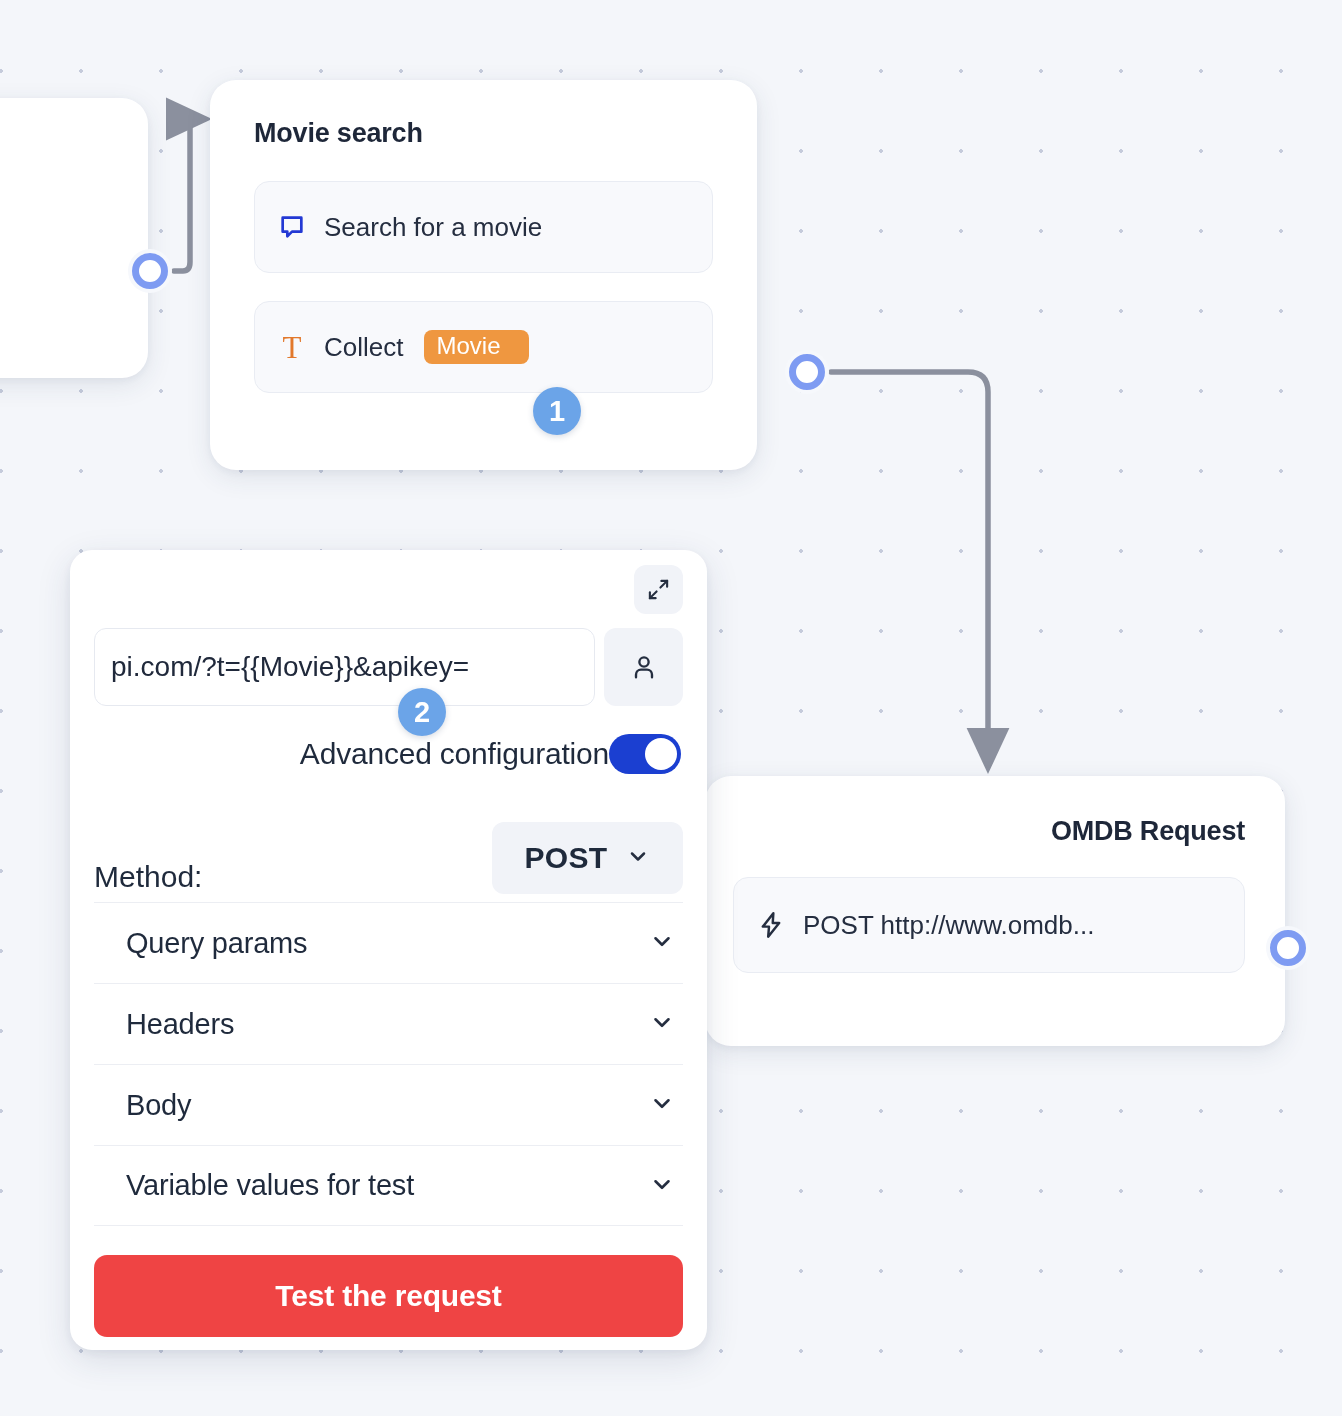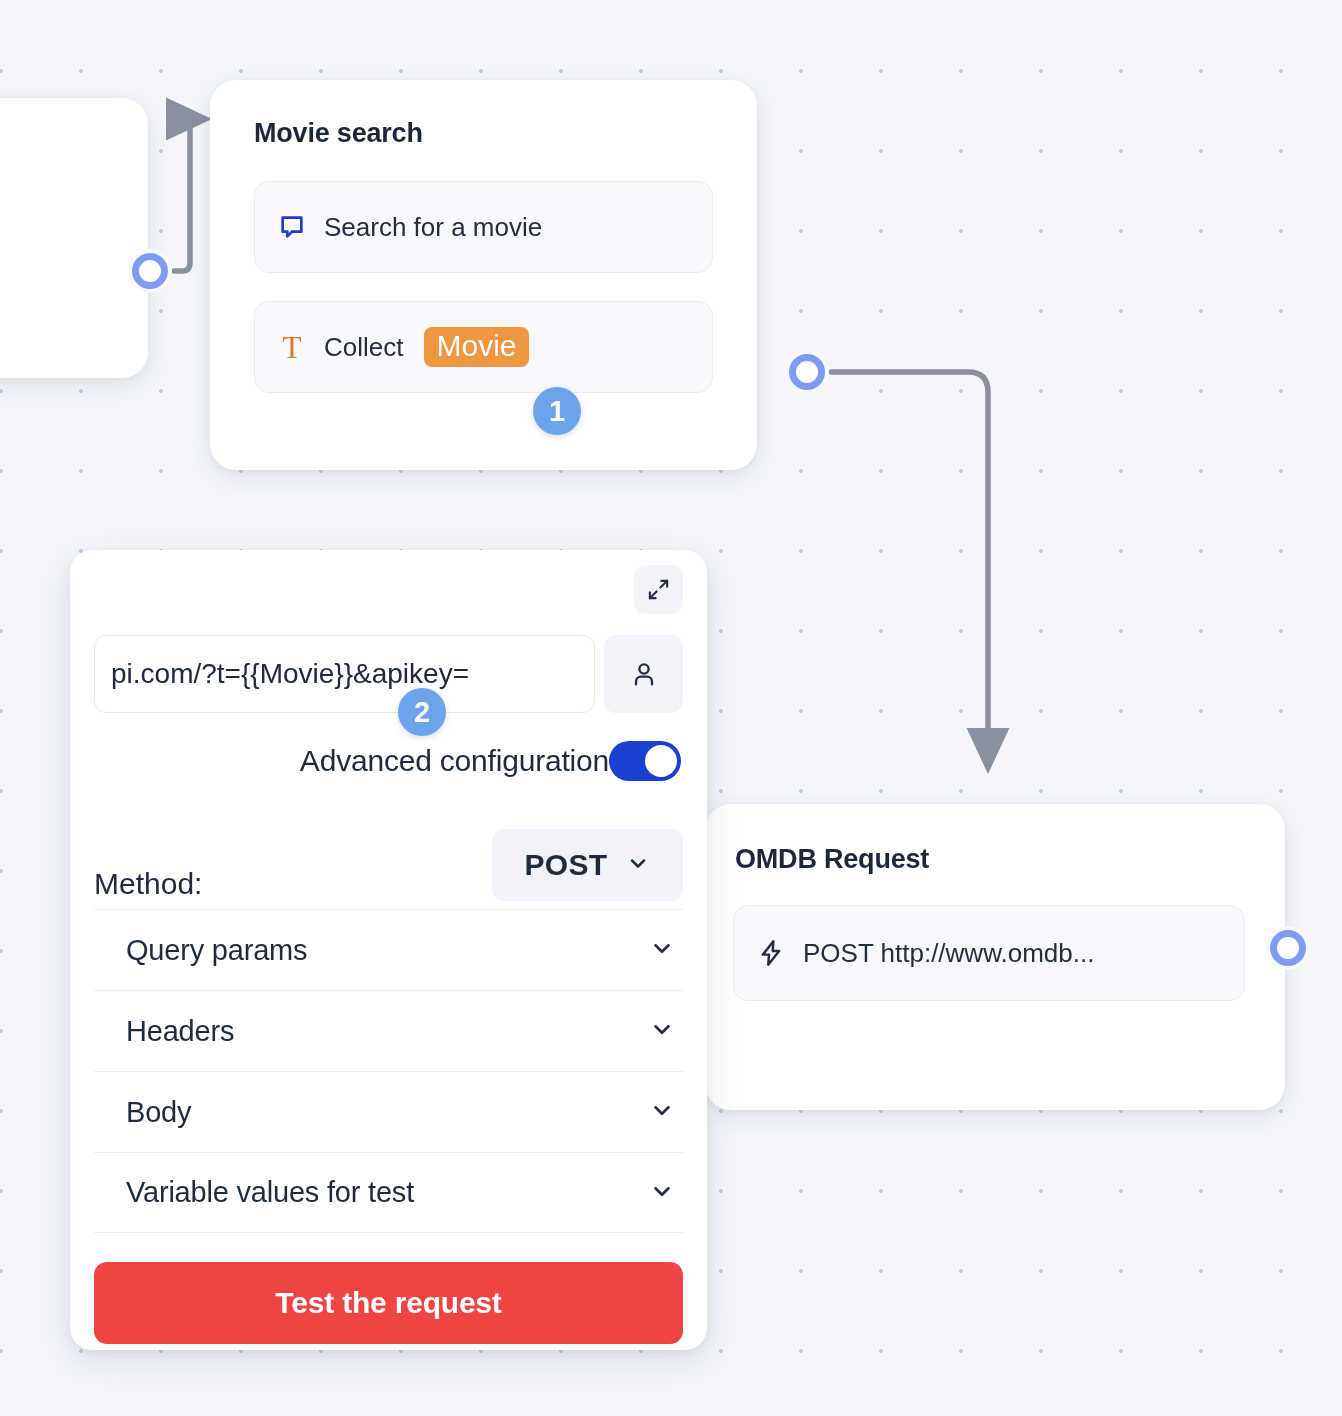--- a/index.html
+++ b/index.html
@@ -79,40 +79,41 @@
     padding: 38px 44px 0 44px;
   }
   #node-movie-search .node-title { margin-bottom: 32px; }
   #node-movie-search .node-row + .node-row { margin-top: 28px; }
 
   .var-pill {
     display: inline-block;
     background: #ef9740;
     color: #ffffff;
     border-radius: 8px;
-    padding: 4px 12px 6px 12px;
-    font-size: 30px;
+    padding: 4px 28px 6px 12px;
+    font-size: 24px;
     line-height: 1;
     margin-left: 4px;
   }
 
   .t-icon {
     font-family: "Liberation Serif", serif;
     color: #e2782b;
     font-size: 31px;
     line-height: 1;
   }
 
   
   #node-omdb {
     left: 705px;
-    top: 804px;
+    top: 776px;
     width: 580px;
-    height: 306px;
+    height: 270px;
     padding: 40px 40px 0 28px;
+    text-align: right;
   }
   #node-omdb .node-title { margin-bottom: 30px; padding-left: 2px; }
   #node-omdb .node-row { height: 96px; }
 
   
   #node-partial-left {
     left: -130px;
     top: 98px;
     width: 278px;
     height: 280px;
@@ -170,21 +171,20 @@
     align-items: center;
     justify-content: center;
     cursor: pointer;
   }
 
   .url-line {
     display: flex;
     align-items: stretch;
     gap: 9px;
     height: 78px;
-    margin-top: 7px;
   }
 
   .url-input {
     flex: 1;
     border: 1px solid #e6e9f0;
     border-radius: 12px;
     background: #ffffff;
     font-family: "Liberation Sans", sans-serif;
     font-size: 28px;
     color: #20293b;

